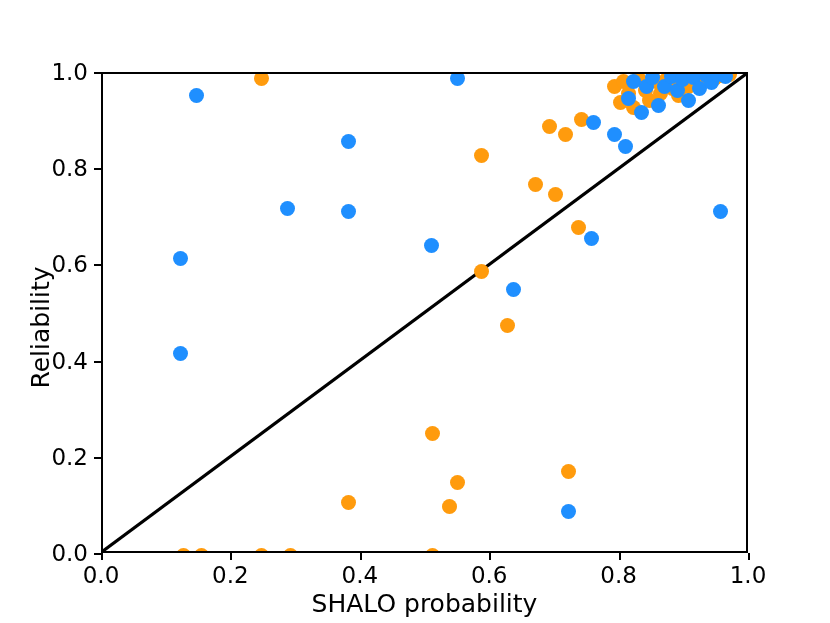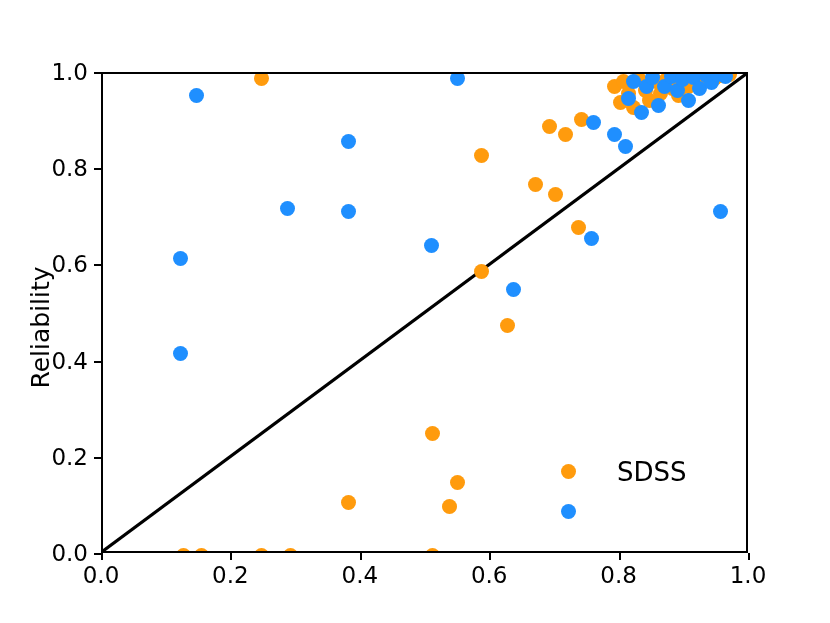--- a/index.html
+++ b/index.html
@@ -237,25 +237,25 @@
       <div class="tick-y" style="top: 360.6px;"></div>
       <div class="ticklabel-y" style="top: 360.6px;">0.4</div>
       <div class="tick-y" style="top: 264.4px;"></div>
       <div class="ticklabel-y" style="top: 264.4px;">0.6</div>
       <div class="tick-y" style="top: 168.2px;"></div>
       <div class="ticklabel-y" style="top: 168.2px;">0.8</div>
       <div class="tick-y" style="top: 72px;"></div>
       <div class="ticklabel-y" style="top: 72px;">1.0</div>
     </div>
 
+  <div id="xlabel">SHALO probability</div>
   <div id="ylabel">Reliability</div>
 
   <div id="legend">
     <div class="legend-row">
       <span class="legend-marker sdss"></span>
-      <span class="legend-text">SDSS</span>
     </div>
     <div class="legend-row">
       <span class="legend-marker viking"></span>
     </div>
   </div>
 
 </div>
 
 </body></html>

